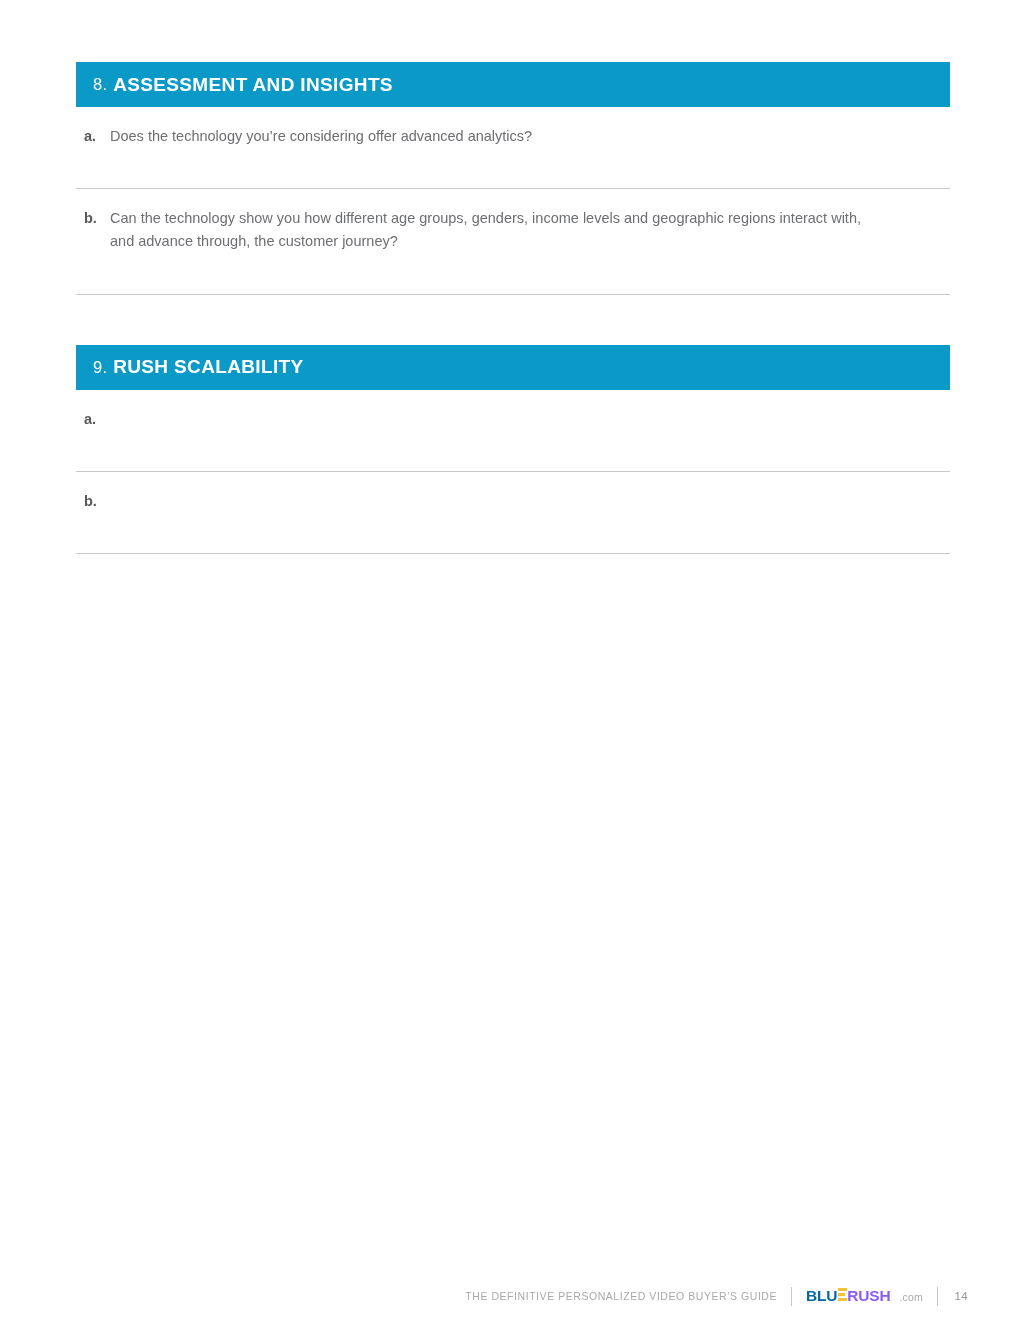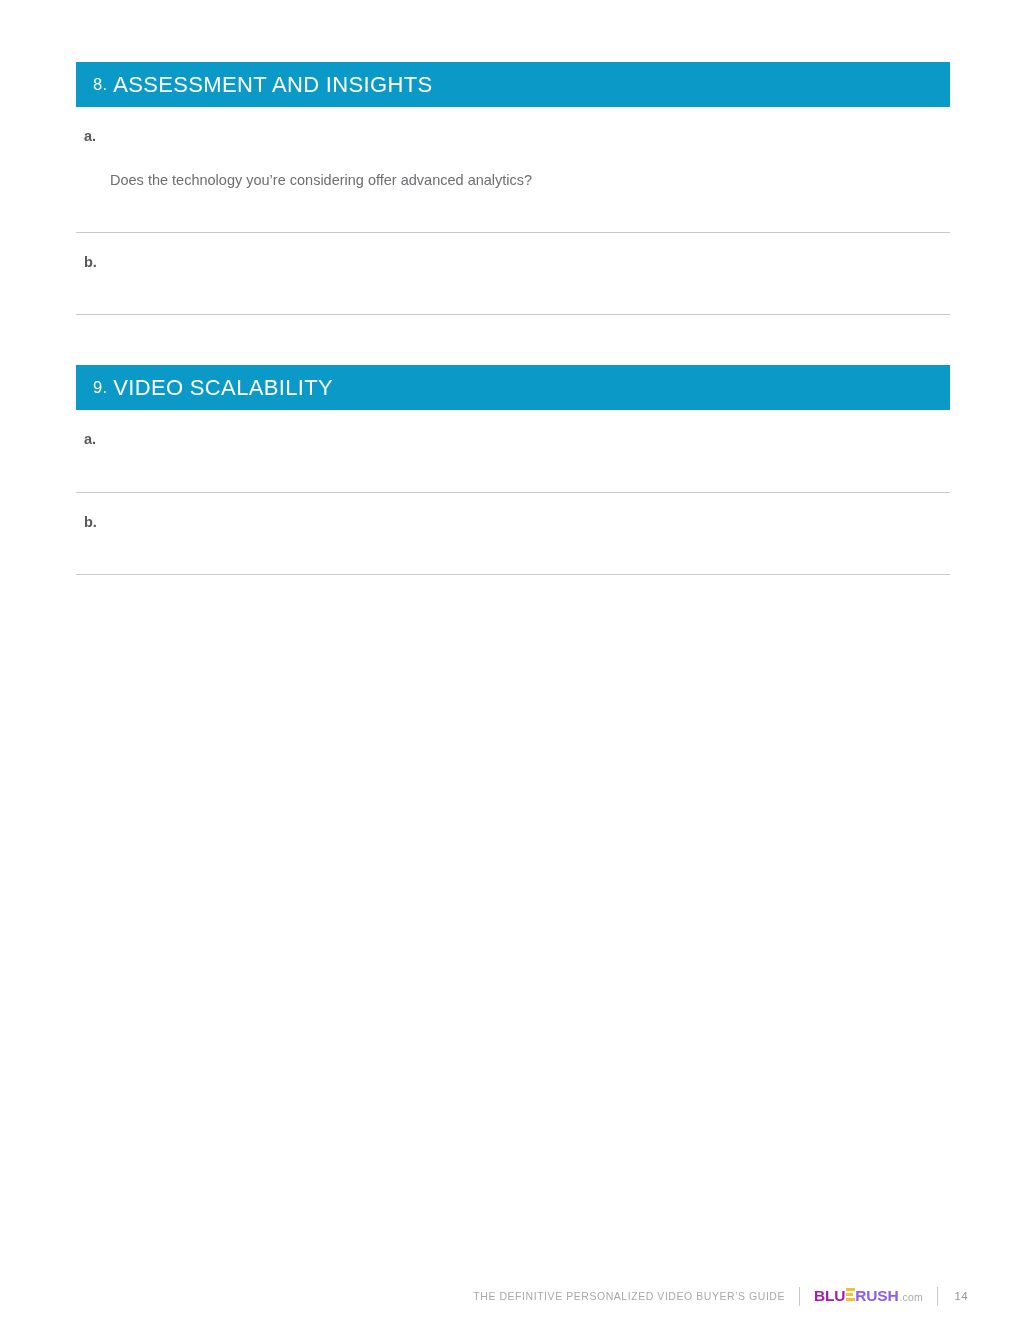--- a/index.html
+++ b/index.html
@@ -41,22 +41,22 @@
   }
   .section-bar .sec-num {
     color: #ffffff;
     font-size: 16.5px;
     font-weight: 400;
     letter-spacing: 0.2px;
     margin-right: 6px;
   }
   .section-bar .sec-title {
     color: #ffffff;
-    font-size: 22px;
-    font-weight: normal;
+    font-size: 19px;
+    font-weight: bold;
     letter-spacing: 0.35px;
   }
 
   
   .q-row {
     display: flex;
     align-items: flex-start;
     padding-top: 18px;
     padding-left: 8px;
   }
@@ -67,21 +67,20 @@
     width: 26px;
     flex: 0 0 26px;
     line-height: 1.6;
   }
   .q-text {
     font-size: 14.5px;
     color: #6d6e71;
     line-height: 1.6;
     font-weight: 400;
     max-width: 770px;
-    margin-top: 44px;
   }
 
   .q-block {
     position: relative;
   }
   .rule {
     border: 0;
     border-top: 1px solid #c9c9c9;
     margin: 0;
     width: 874px;
@@ -115,21 +114,21 @@
     background: #c9c9c9;
     margin: 0 14px;
   }
   .logo {
     display: flex;
     align-items: baseline;
     font-weight: bold;
     font-size: 15.5px;
     letter-spacing: -0.2px;
   }
-  .logo .blu { color: #a21caf; }
+  .logo .blu { color: #0369a1; }
   .logo .e-wrap {
     display: inline-block;
     position: relative;
     width: 9px;
     height: 13px;
     margin: 0 0.5px;
   }
   .logo .e-wrap .bar {
     position: absolute;
     left: 0;
@@ -138,21 +137,21 @@
     background: #f2c230;
   }
   .logo .e-wrap .bar.b1 { top: 0px; }
   .logo .e-wrap .bar.b2 { top: 5.2px; width: 7.5px; }
   .logo .e-wrap .bar.b3 { top: 10.4px; }
   .logo .rush { color: #8b5cf6; }
   .logo .dotcom {
     color: #a7a9ac;
     font-size: 10.5px;
     font-weight: normal;
-    margin-left: 1px;
+    margin-left: 9px;
     letter-spacing: 0.2px;
   }
   .page-num {
     font-size: 11.5px;
     color: #929497;
     letter-spacing: 0.3px;
     min-width: 16px;
     text-align: right;
   }
 </style>
@@ -173,30 +172,31 @@
         <span class="q-letter">a.</span>
         <span class="q-text">Does the technology you’re considering offer advanced analytics?</span>
       </div>
       <div class="spacer-md"></div>
       <hr class="rule">
     </div>
 
     <div class="q-block">
       <div class="q-row">
         <span class="q-letter">b.</span>
+        <span class="q-text">Can the technology show you how different age groups, genders, income levels and geographic regions interact with, and advance through, the customer journey?</span>
       </div>
       <div class="spacer-md"></div>
       <hr class="rule">
     </div>
 
     <div class="spacer-lg"></div>
 
     <div class="section-bar">
       <span class="sec-num">9.</span>
-      <span class="sec-title">VIDEO SCALABILITY</span>
+      <span class="sec-title">RUSH SCALABILITY</span>
     </div>
 
     <div class="q-block">
       <div class="q-row">
         <span class="q-letter">a.</span>
       </div>
       <div class="spacer-md"></div>
       <hr class="rule">
     </div>
 

